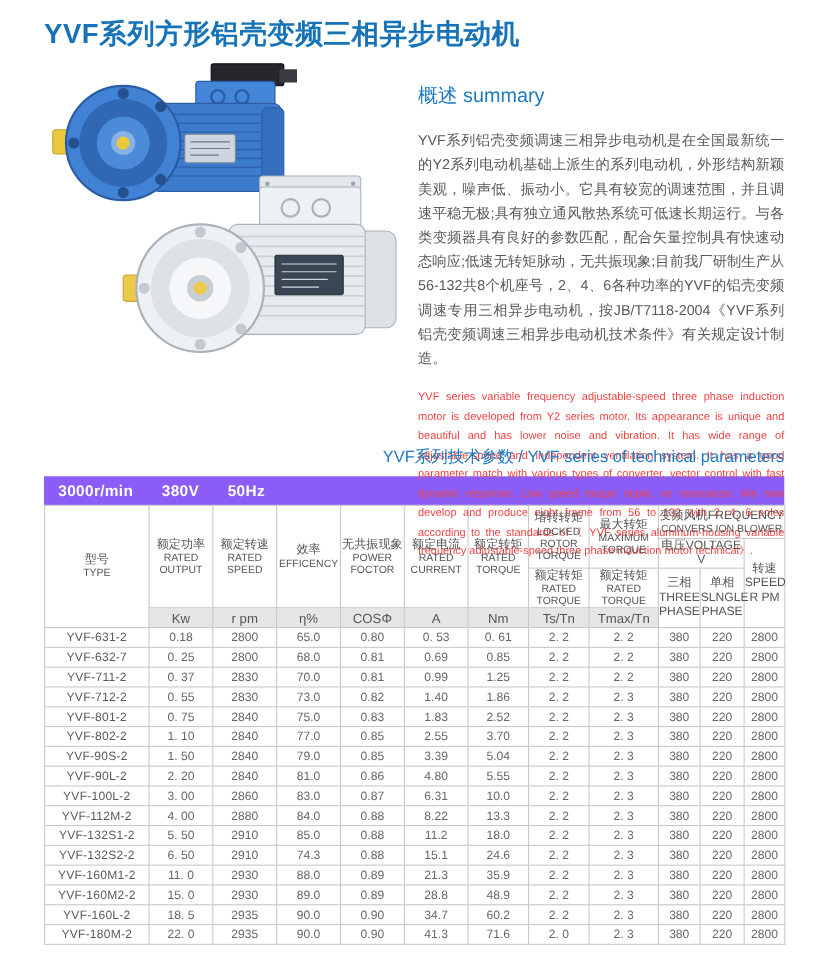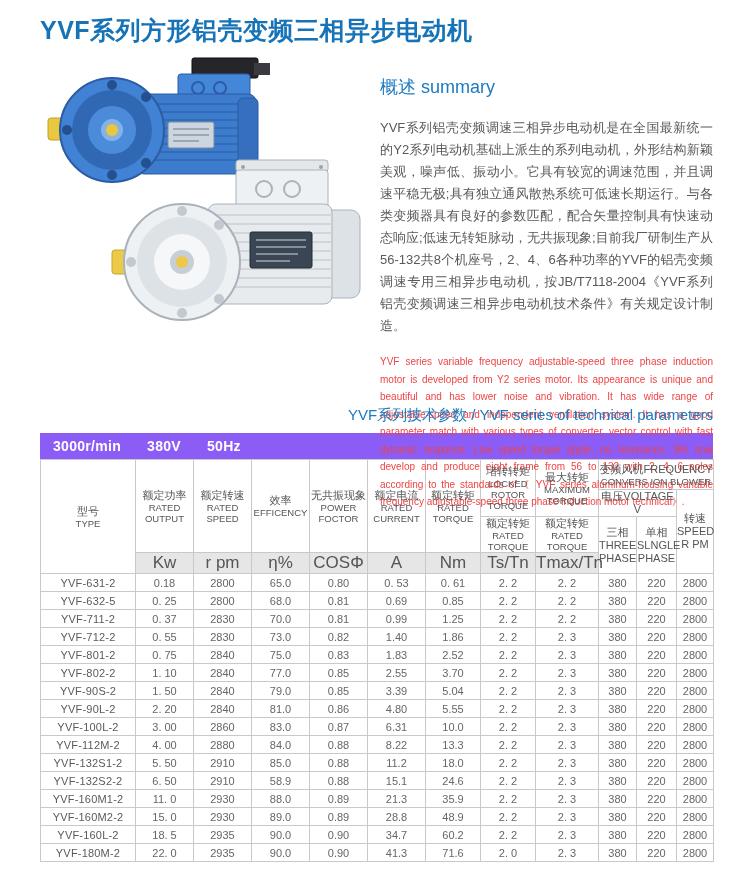--- a/index.html
+++ b/index.html
@@ -48,21 +48,21 @@
   }
   table.spec th, table.spec td {
     border: 1px solid #c9c9c9; text-align: center; vertical-align: middle;
     font-weight: normal; padding: 0;
   }
   thead th { color: #555; }
   .cn { display: block; font-size: 11px; line-height: 13px; }
   .en { display: block; font-size: 9.5px; line-height: 11px; }
   tr.hr1 { height: 30px; } tr.hr2 { height: 26px; }
   tr.hr3 { height: 30px; } tr.hr4 { height: 18px; }
-  tr.hr4 th { background: #e6e6e6; font-size: 17px; }
+  tr.hr4 th { background: #e6e6e6; font-size: 12px; }
   tbody td { height: 18px; font-size: 11px; color: #666; }
   tbody td:first-child { font-size: 11px; color: #5a5a5a; letter-spacing: 0.2px; text-align: center; }
 </style>
 </head>
 <body>
 
 <div class="page">
 
   <div class="title">YVF系列方形铝壳变频三相异步电动机</div>
 
@@ -242,21 +242,21 @@
           <td>0.80</td>
           <td>0. 53</td>
           <td>0. 61</td>
           <td>2. 2</td>
           <td>2. 2</td>
           <td>380</td>
           <td>220</td>
           <td>2800</td>
         </tr>
         <tr>
-          <td>YVF-632-5</td>
+          <td>YVF-632-7</td>
           <td>0. 25</td>
           <td>2800</td>
           <td>68.0</td>
           <td>0.81</td>
           <td>0.69</td>
           <td>0.85</td>
           <td>2. 2</td>
           <td>2. 2</td>
           <td>380</td>
           <td>220</td>
@@ -385,21 +385,21 @@
           <td>2. 2</td>
           <td>2. 3</td>
           <td>380</td>
           <td>220</td>
           <td>2800</td>
         </tr>
         <tr>
           <td>YVF-132S2-2</td>
           <td>6. 50</td>
           <td>2910</td>
-          <td>58.9</td>
+          <td>74.3</td>
           <td>0.88</td>
           <td>15.1</td>
           <td>24.6</td>
           <td>2. 2</td>
           <td>2. 3</td>
           <td>380</td>
           <td>220</td>
           <td>2800</td>
         </tr>
         <tr>

